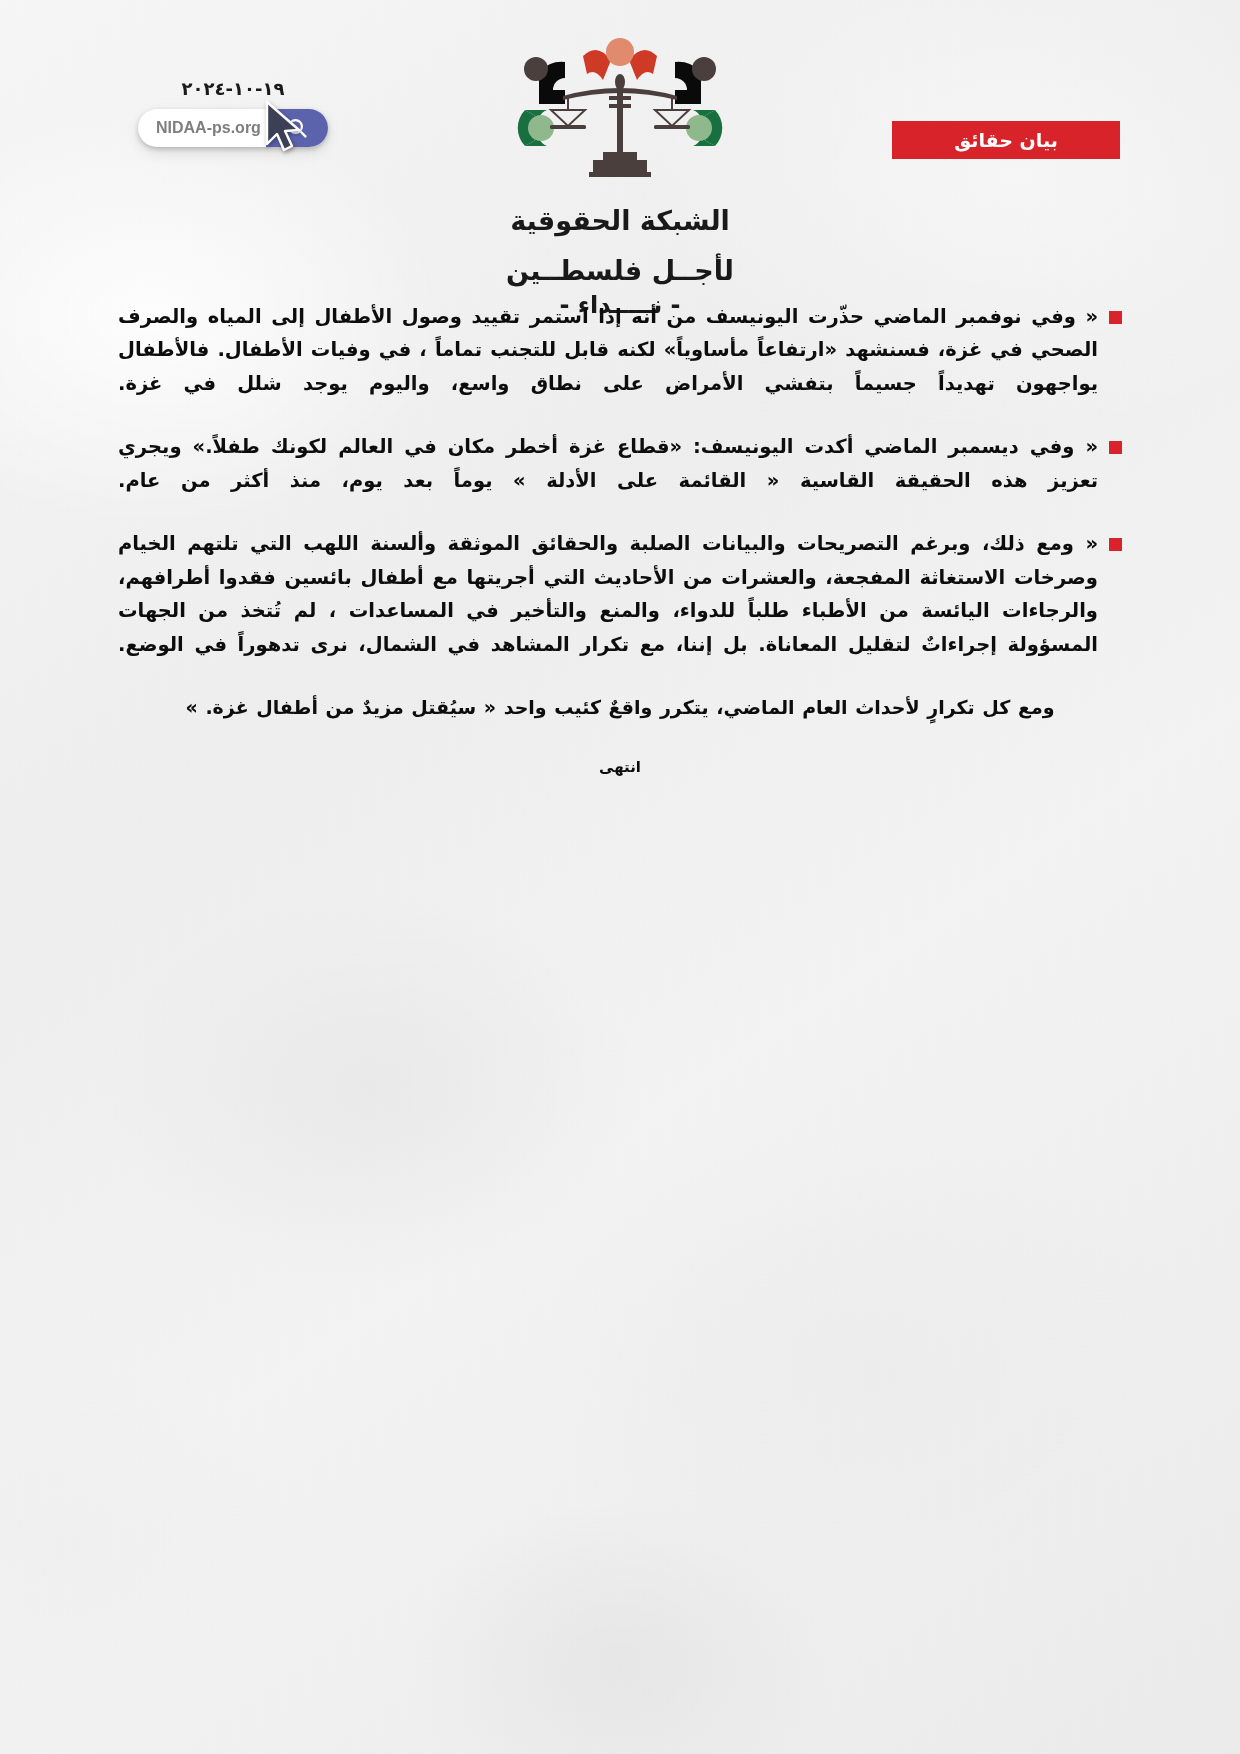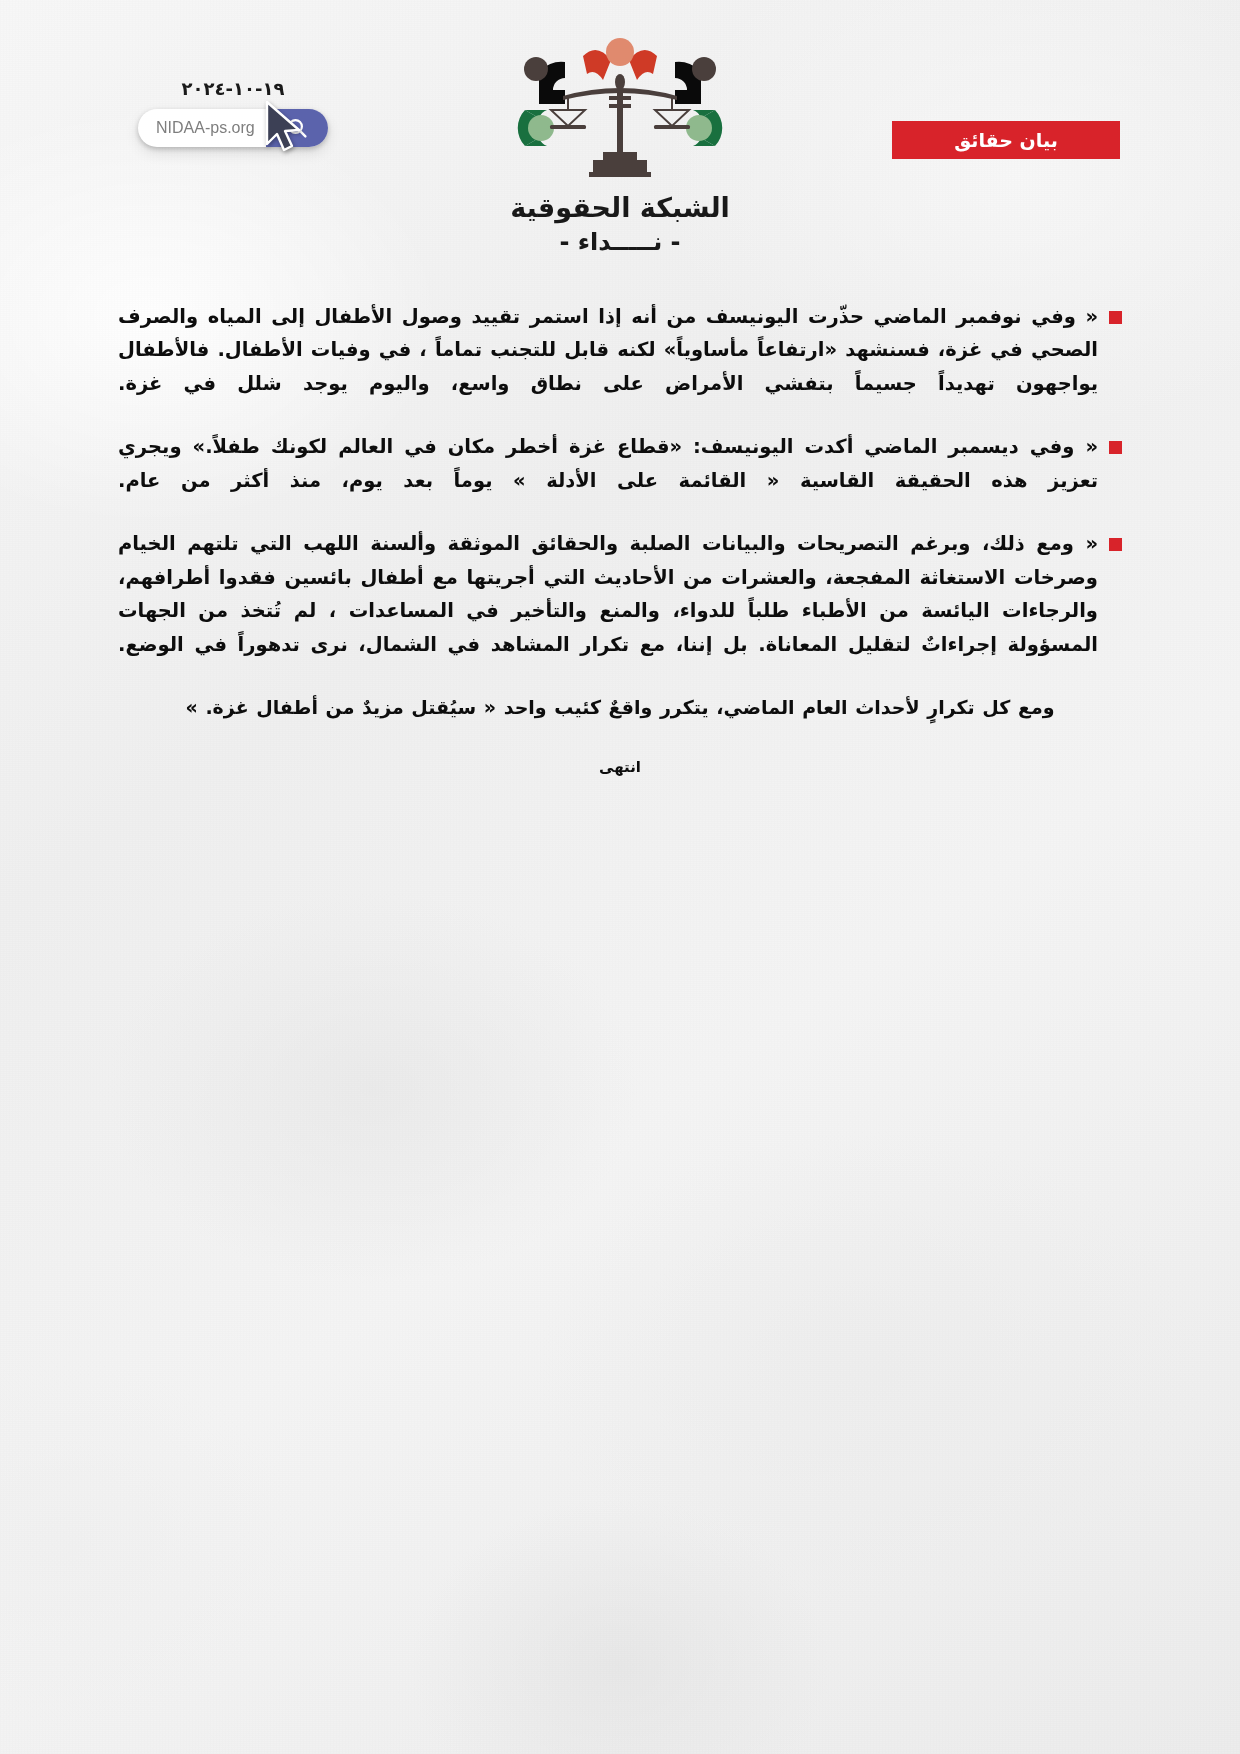--- a/index.html
+++ b/index.html
@@ -74,21 +74,21 @@
     height: 38px;
     margin: 0 auto;
     background: #ffffff;
     border-radius: 19px;
     box-shadow: 0 2px 5px rgba(0,0,0,0.20), 0 6px 14px rgba(0,0,0,0.10);
     direction: ltr;
   }
   .search-text {
     font-family: "Liberation Sans", sans-serif;
     font-size: 16px;
-    font-weight: 400;
+    font-weight: 700;
     color: #7e7e7e;
     padding-left: 18px;
     white-space: nowrap;
   }
   .search-btn {
     width: 62px;
     height: 38px;
     border-radius: 0 19px 19px 0;
     background: #5b63ac;
     display: flex;
@@ -110,21 +110,21 @@
   .logo-wrap {
     position: absolute;
     left: 50%;
     transform: translateX(-50%);
     top: 34px;
     width: 360px;
     text-align: center;
   }
   .logo-mark { display:block; margin: 0 auto; }
   .org-name {
-    margin-top: 4px;
+    margin-top: 17px;
     font-family: "DejaVu Sans", sans-serif;
     font-size: 27px;
     font-weight: 700;
     color: #191919;
     line-height: 1.22;
     letter-spacing: 0.5px;
   }
   .org-sub {
     font-family: "DejaVu Sans", sans-serif;
     font-size: 24px;
@@ -263,20 +263,21 @@
           <path d="M46 76 L80 76 L63 92 Z" fill="none" stroke="#4a3f3c" stroke-width="2"></path>
           <rect x="45" y="91" width="36" height="4" rx="1.5" fill="#4a3f3c"></rect>
           <path d="M150 76 L184 76 L167 92 Z" fill="none" stroke="#4a3f3c" stroke-width="2"></path>
           <rect x="149" y="91" width="36" height="4" rx="1.5" fill="#4a3f3c"></rect>
           <rect x="98" y="118" width="34" height="8" fill="#4a3f3c"></rect>
           <rect x="88" y="126" width="54" height="12" fill="#4a3f3c"></rect>
           <rect x="84" y="138" width="62" height="5" fill="#4a3f3c"></rect>
         </svg>
       </span>
       <div class="org-name">الشبكة الحقوقية</div>
+      <div class="org-name">لأجــل فلسطــين</div>
       <div class="org-sub">- نـــــداء -</div>
     </div>
 
     <div class="badge">
       <span>بيان حقائق</span>
     </div>
   </div>
 
   <div class="content">
     <p class="para has-bullet">« وفي نوفمبر الماضي حذّرت اليونيسف من أنه إذا استمر تقييد وصول الأطفال إلى المياه والصرف الصحي في غزة، فسنشهد «ارتفاعاً مأساوياً» لكنه قابل للتجنب تماماً ، في وفيات الأطفال. فالأطفال يواجهون تهديداً جسيماً بتفشي الأمراض على نطاق واسع، واليوم يوجد شلل في غزة.</p>

